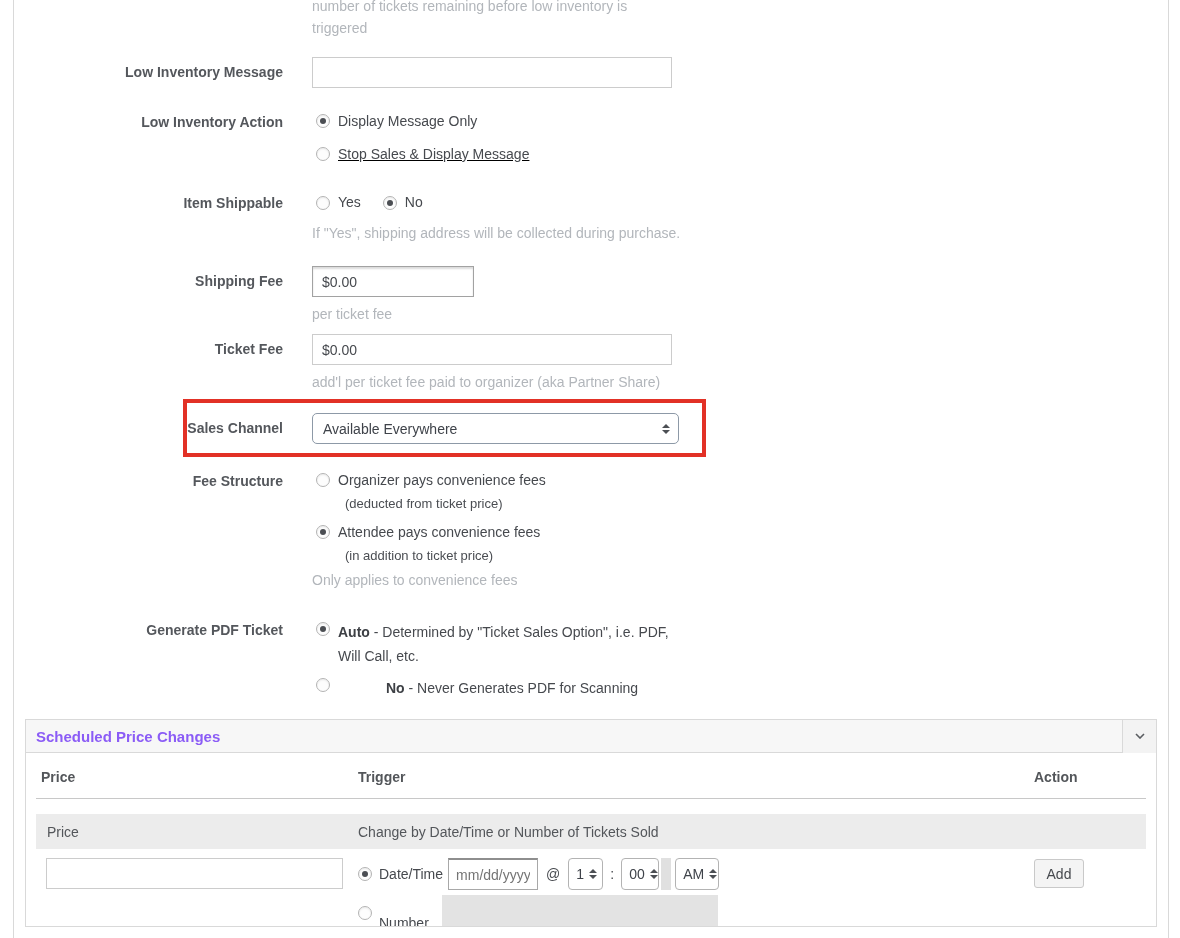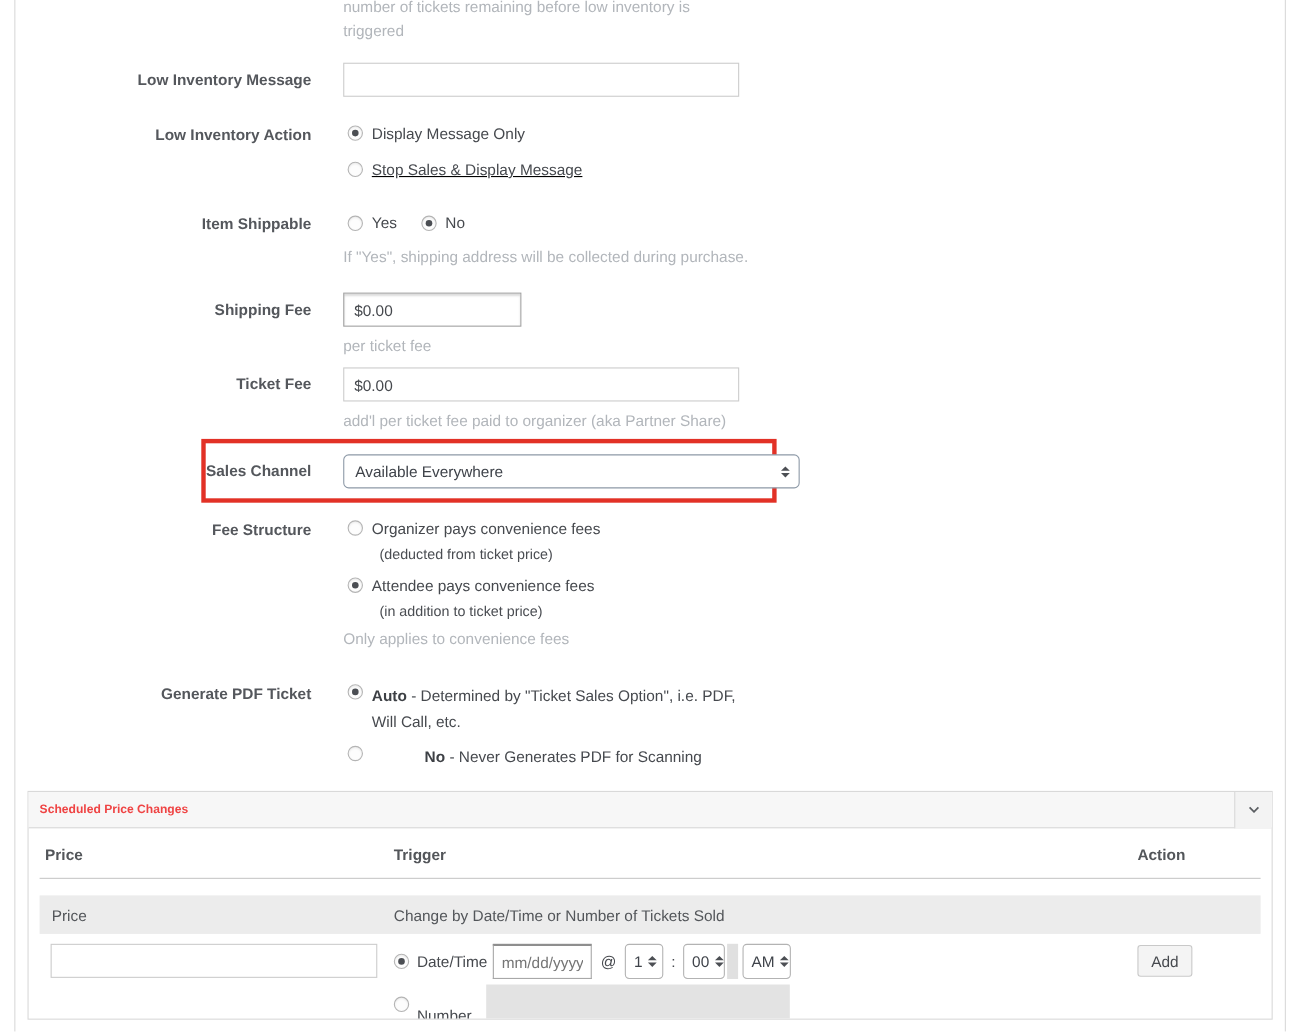--- a/index.html
+++ b/index.html
@@ -58,21 +58,21 @@
   .gap14 { margin-top:14px;text-decoration:underline; }
   .inline-opts { display:flex; align-items:center; padding-left:4px; }
   .sub-paren { font-size:13px; color:#4a4d52; margin:6px 0 0 33px; }
   .fs-note { margin-top:9px; }
 
   .highlight-box { position:absolute; left:169px; top:-14px; width:523px; height:58px; border:4px solid #e23126; pointer-events:none; }
 
   
   .panel { margin:19px 0 0 11px; width:1132px; border:1px solid #d9d9d9; }
   .panel-header { height:33px; background:#f7f7f7; display:flex; align-items:center; border-bottom:1px solid #d9d9d9; }
-  .panel-title { font-size:11px; font-weight:bold; color:#ef4444; padding-left:10px; }
+  .panel-title { font-size:15px; font-weight:bold; color:#8b5cf6; padding-left:10px; }
   .panel-toggle { margin-left:auto; width:34px; height:33px; border-left:1px solid #d9d9d9; background:#f3f3f3;
                   display:flex; align-items:center; justify-content:center; cursor:pointer; }
   .panel-body { padding:0 10px; height:173px; overflow:hidden; position:relative; }
 
   .thead { display:flex; padding:16px 0 13px 0; border-bottom:1px solid #c8c8c8; }
   .th { font-size:14px; font-weight:bold; color:#53565a; }
   .col-price { width:322px; padding-left:5px; flex:none; }
   .col-trigger { flex:1; }
   .col-action { width:112px; flex:none; }
 
@@ -165,21 +165,21 @@
       <div class="fcontrol">
         <input class="text" style="width: 360px;" type="text" value="$0.00">
         <div class="helper" style="margin-top:9px;">add'l per ticket fee paid to organizer (aka Partner Share)</div>
       </div>
     </div>
 
     <div class="form-row row-chan">
       <div class="highlight-box" style="border-color: rgb(226, 49, 38);"></div>
       <div class="flabel">Sales Channel</div>
       <div class="fcontrol">
-        <div class="sel" style="width:415px;gap:36px;">
+        <div class="sel" style="width:367px;gap:36px;">
           <span>Available Everywhere</span>
           <span class="arrows">
               <span class="arr-up"></span>
               <span class="arr-dn"></span>
             </span>
         </div>
       </div>
     </div>
 
     <div class="form-row row-fs">

